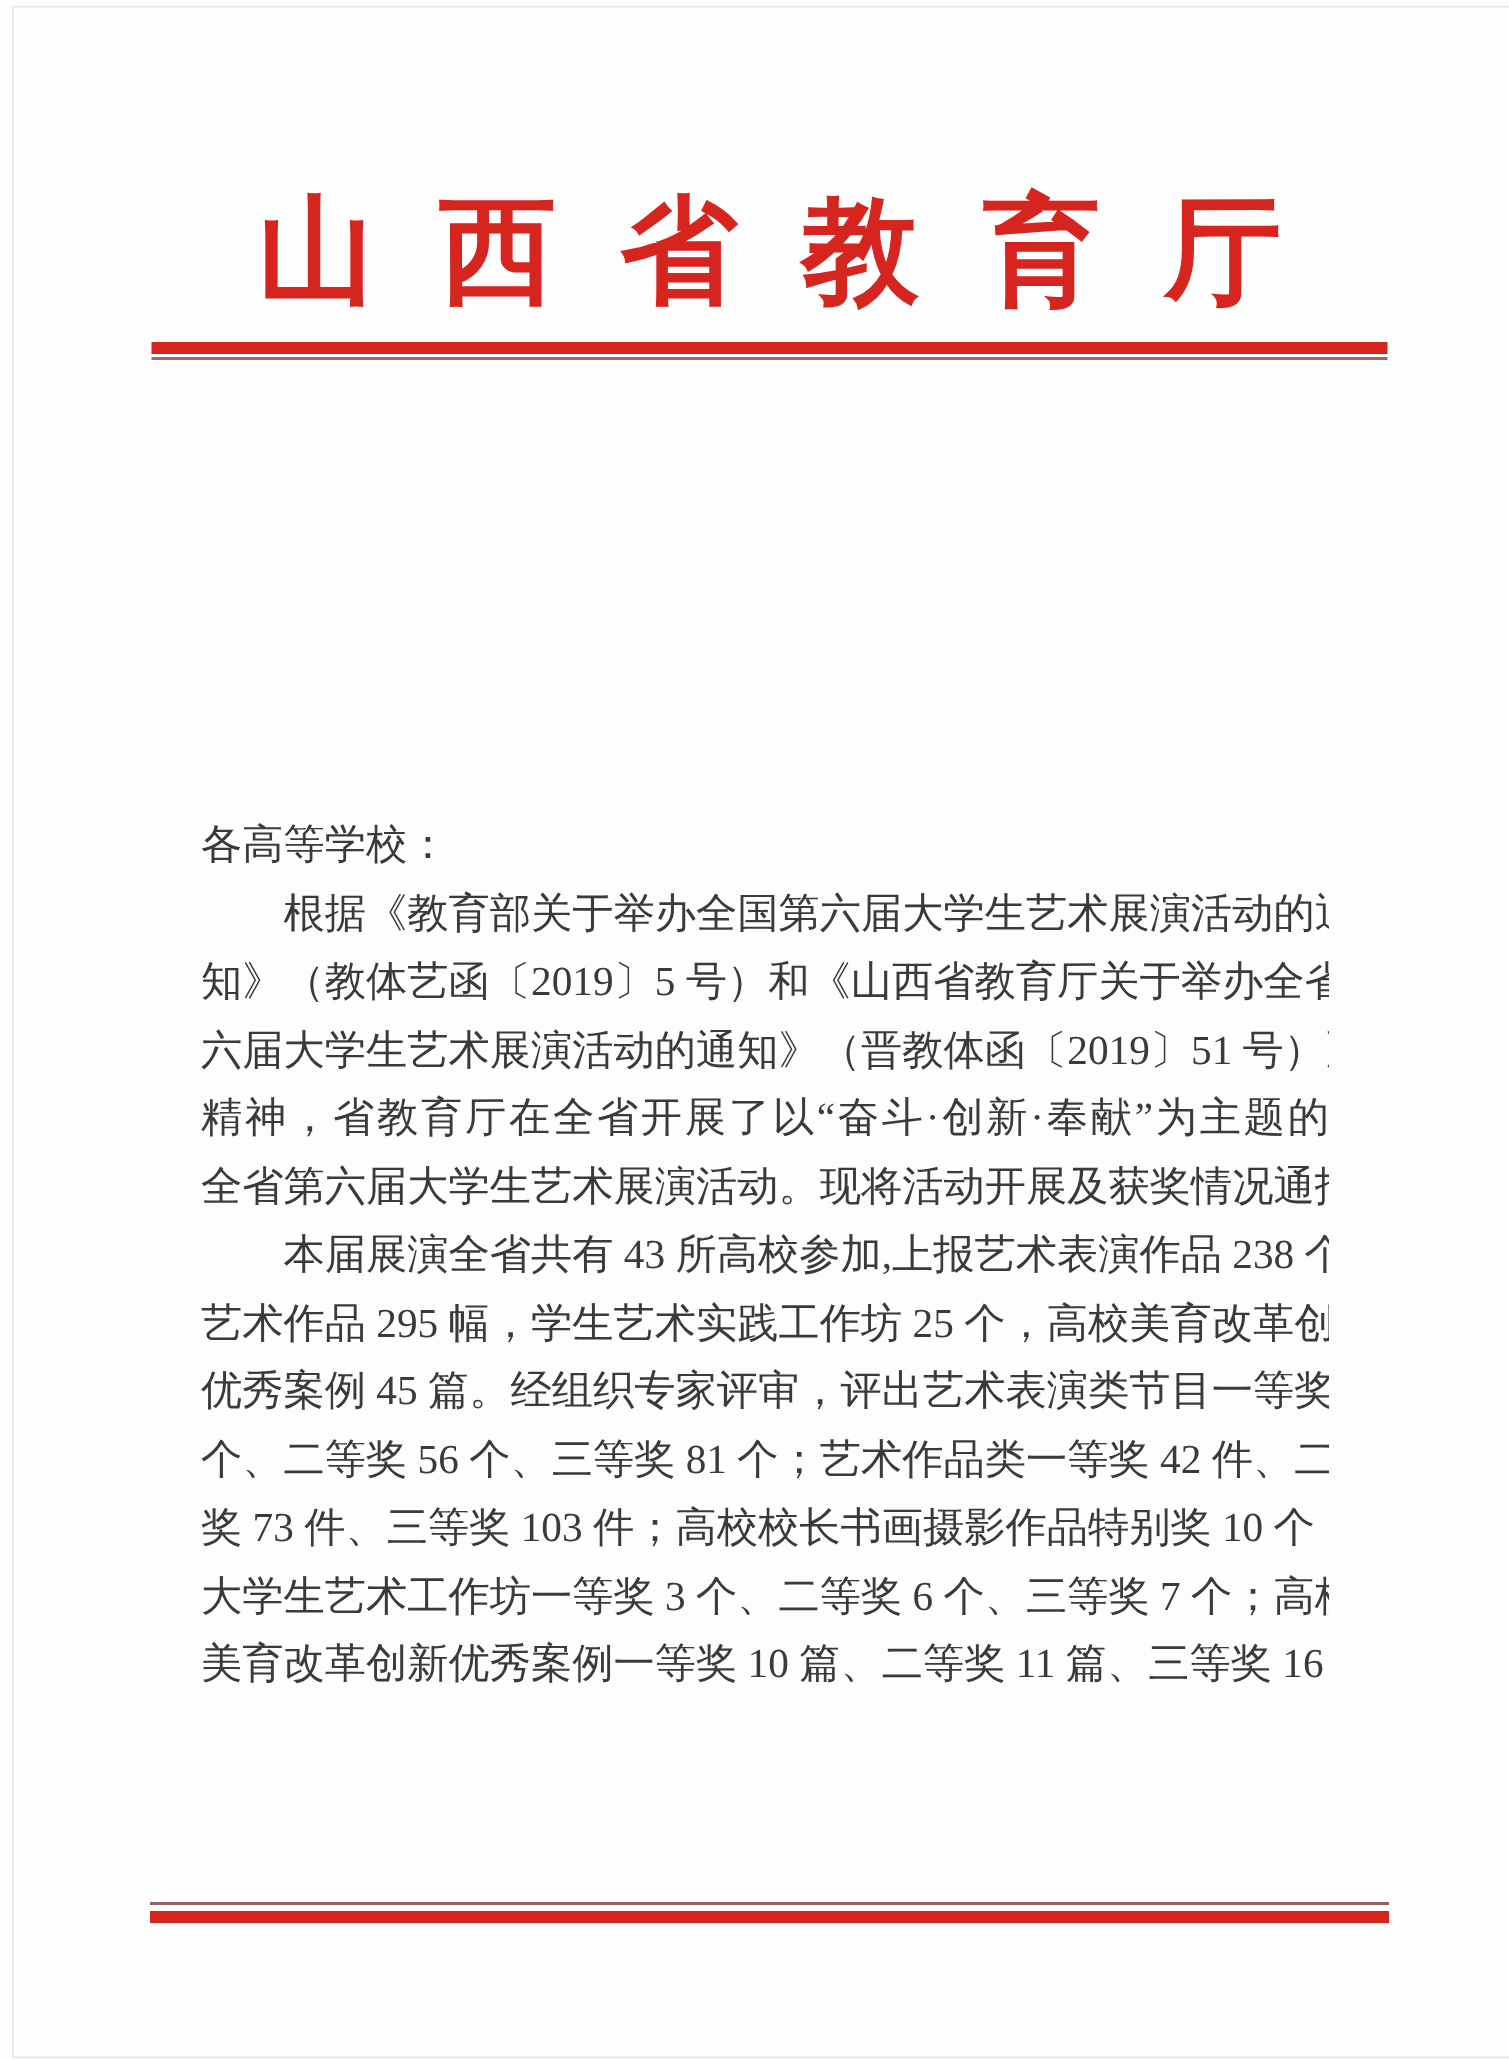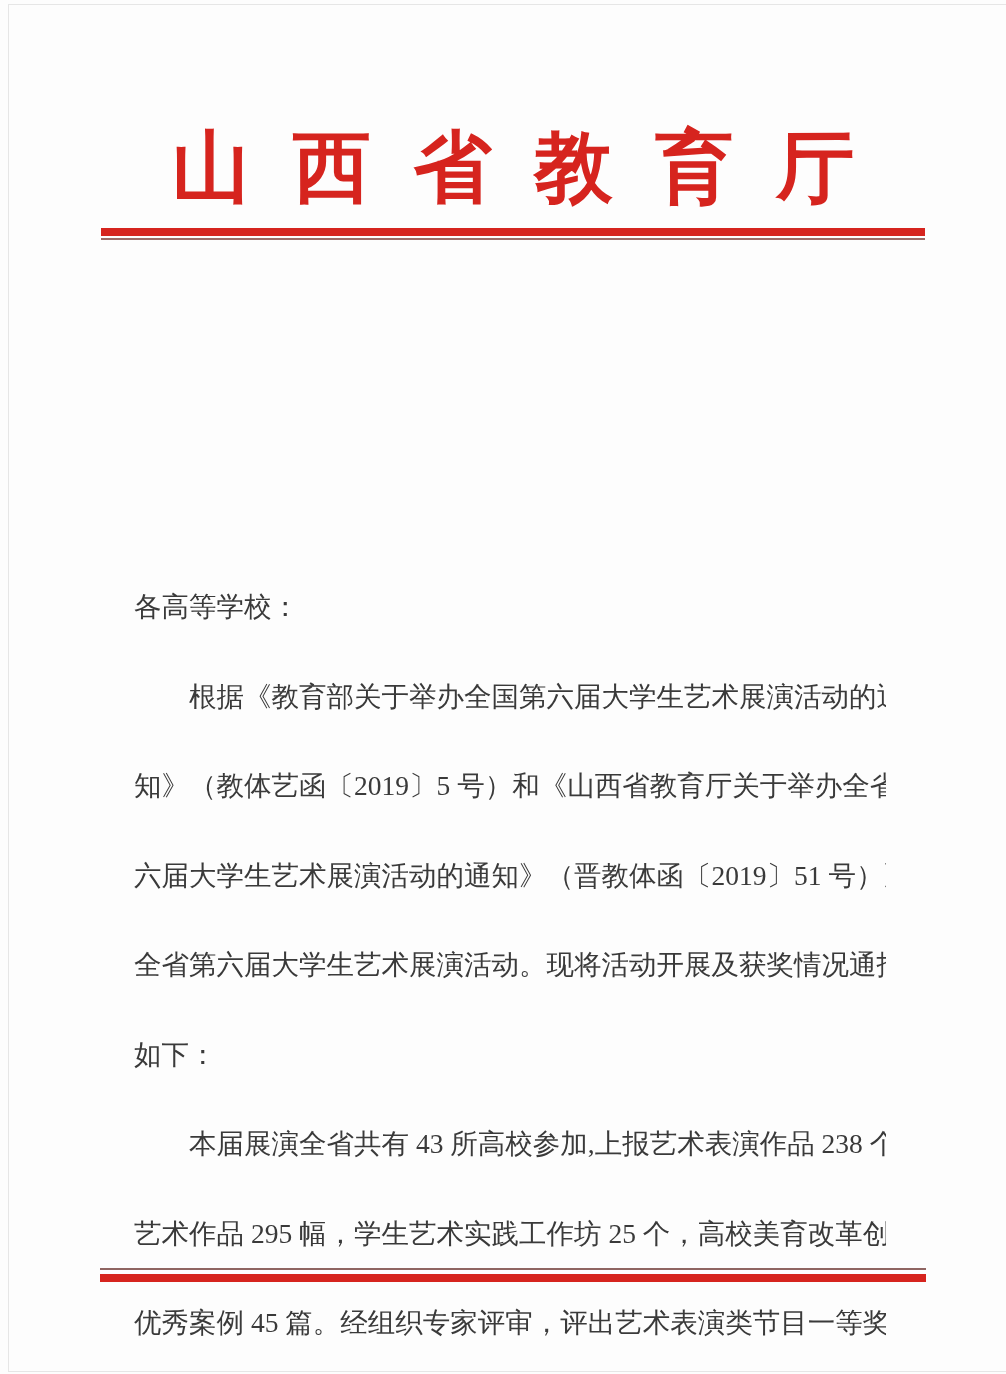--- a/index.html
+++ b/index.html
@@ -84,21 +84,20 @@
     font-size: 27.5px;
     line-height: 45.5px;
     color: var(--ink, #3a3a3a);
   }
   .line {
     text-align: justify;
     text-align-last: justify;
     height: 45.5px;
     overflow: hidden;
     white-space: nowrap;
-    margin-top: 44px;
   }
   .line.open {
     text-indent: 2em;
   }
   .line.end {
     text-align: left;
     text-align-last: left;
   }
   .rule-bottom {
     position: absolute;
@@ -133,22 +132,22 @@
 
   <div class="doc-title">
   </div>
 
   <div class="doc-body">
     <div class="line end">各高等学校：</div>
 
     <div class="line open">根据《教育部关于举办全国第六届大学生艺术展演活动的通</div>
     <div class="line">知》（教体艺函〔2019〕5 号）和《山西省教育厅关于举办全省第</div>
     <div class="line">六届大学生艺术展演活动的通知》（晋教体函〔2019〕51 号）》</div>
+    <div class="line">精神，省教育厅在全省开展了以“奋斗·创新·奉献”为主题的</div>
     <div class="line">全省第六届大学生艺术展演活动。现将活动开展及获奖情况通报</div>
-    <div class="line end">如下：</div>
 
     <div class="line open">本届展演全省共有 43 所高校参加,上报艺术表演作品 238 个，</div>
     <div class="line">艺术作品 295 幅，学生艺术实践工作坊 25 个，高校美育改革创新</div>
     <div class="line">优秀案例 45 篇。经组织专家评审，评出艺术表演类节目一等奖 38</div>
     <div class="line">个、二等奖 56 个、三等奖 81 个；艺术作品类一等奖 42 件、二等</div>
     <div class="line">奖 73 件、三等奖 103 件；高校校长书画摄影作品特别奖 10 个；</div>
     <div class="line">大学生艺术工作坊一等奖 3 个、二等奖 6 个、三等奖 7 个；高校</div>
     <div class="line">美育改革创新优秀案例一等奖 10 篇、二等奖 11 篇、三等奖 16 篇。</div>
   </div>
 

